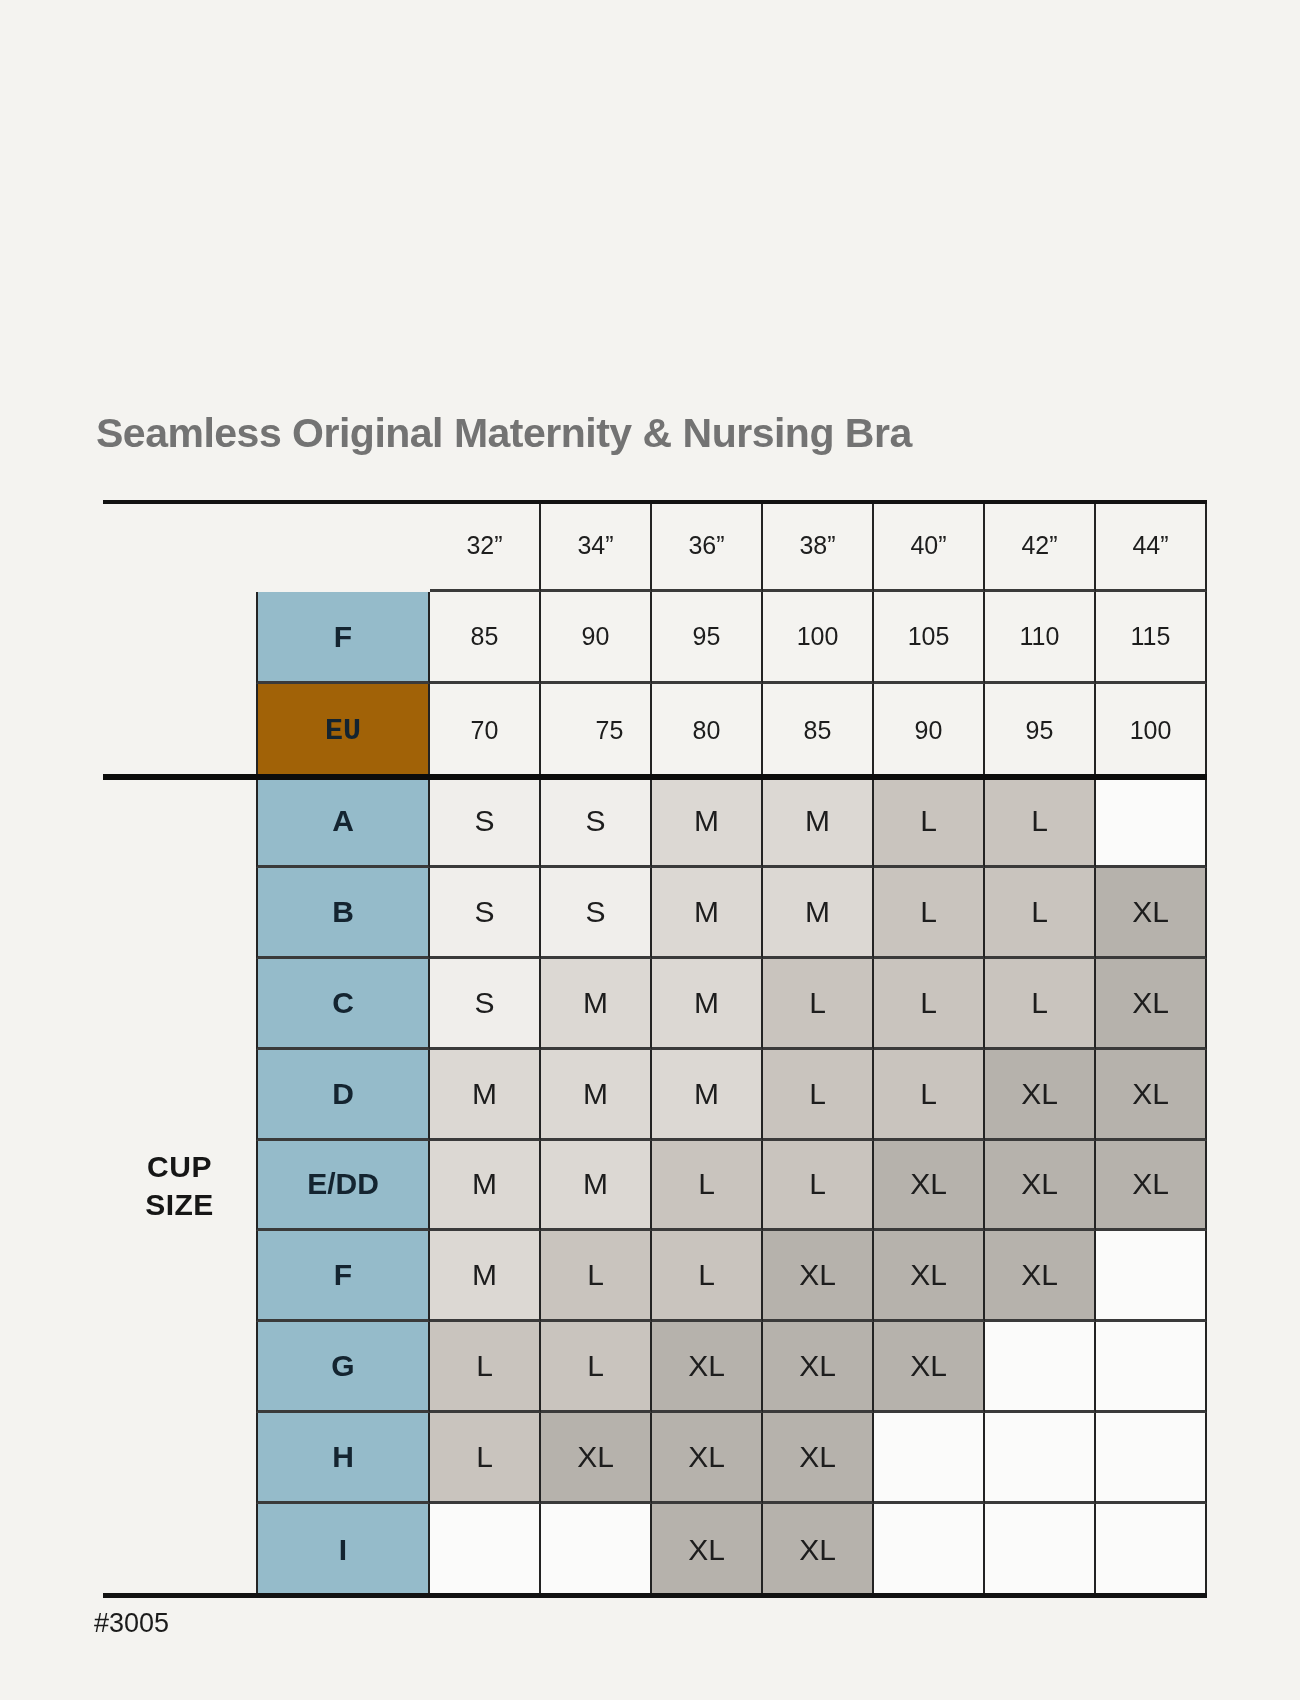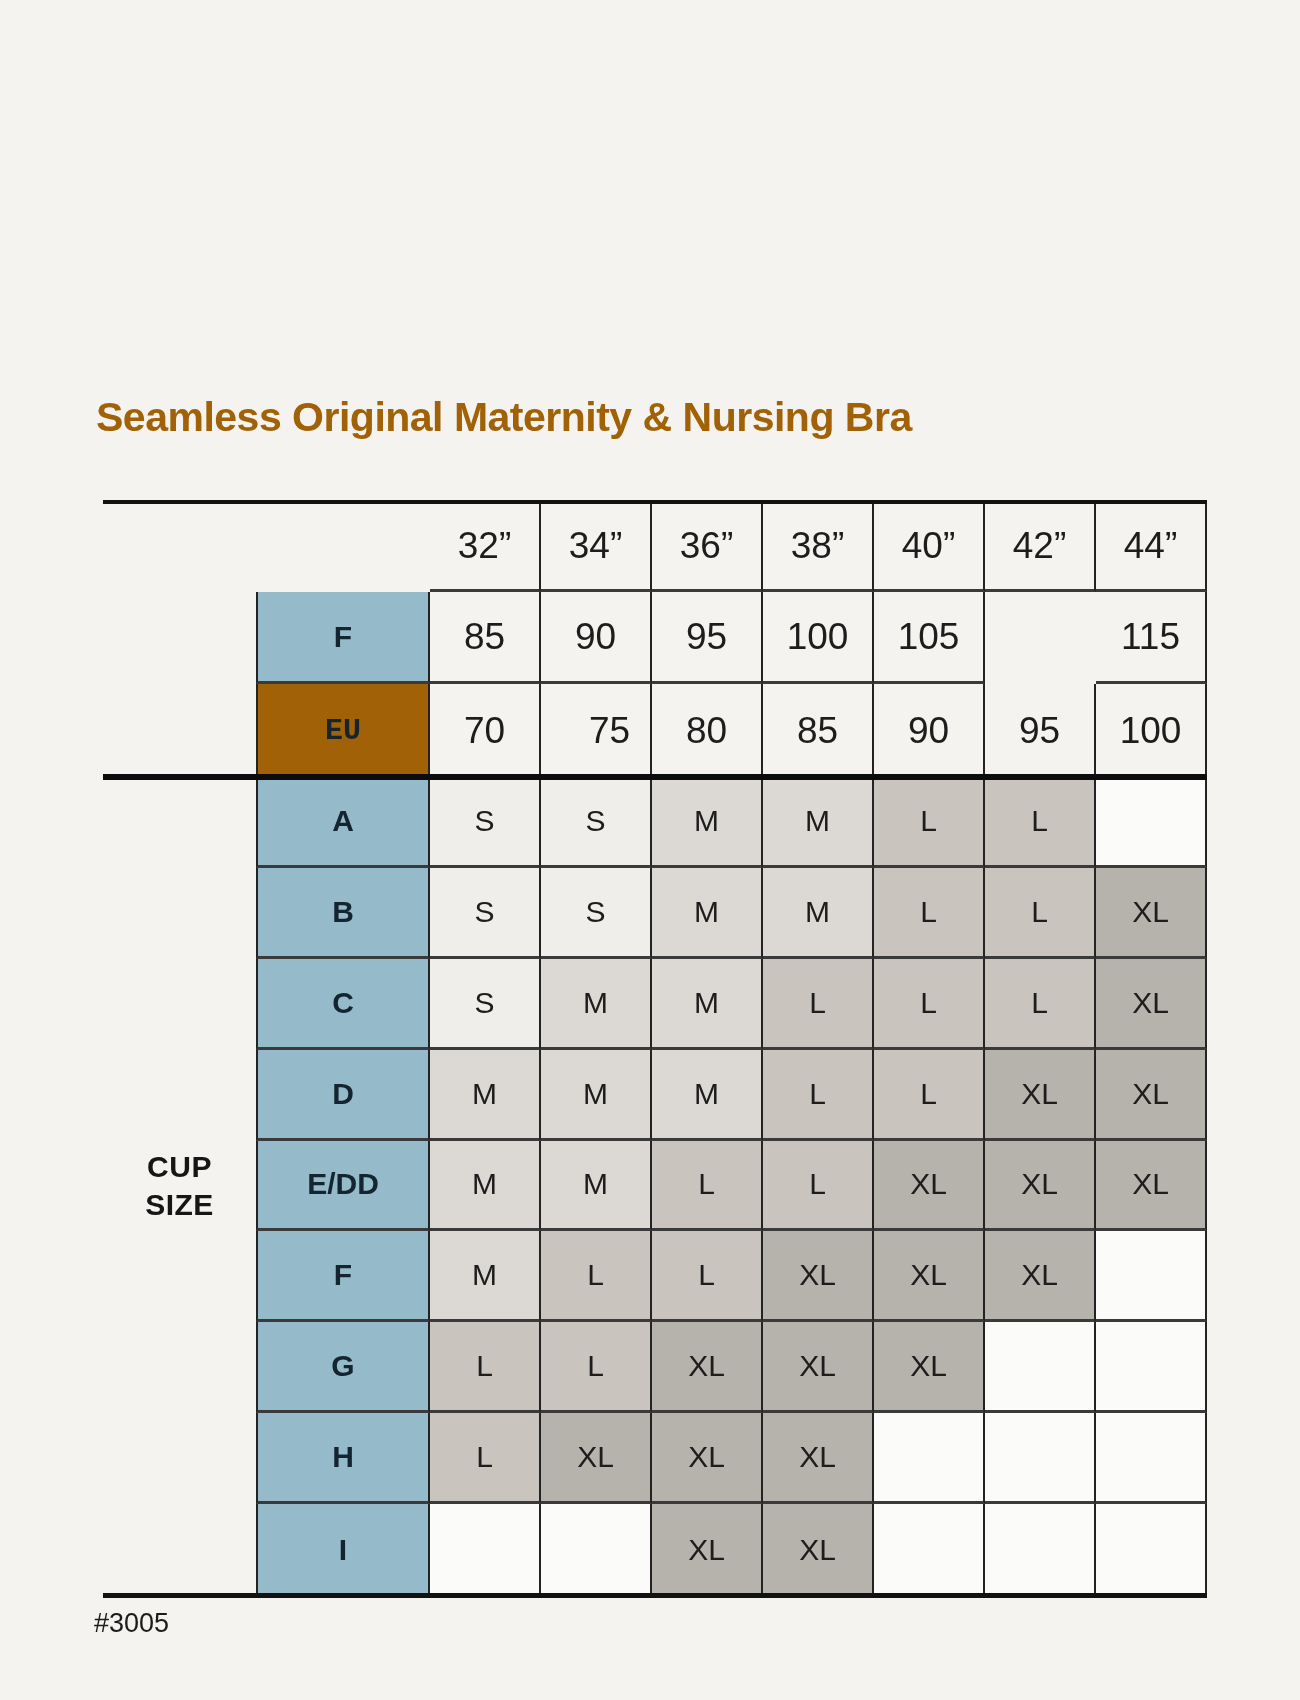--- a/index.html
+++ b/index.html
@@ -5,25 +5,25 @@
   html, body { margin: 0; padding: 0; }
   body {
     width: 1300px; height: 1700px;
     background: #f4f3f0;
     font-family: "Liberation Sans", sans-serif;
     position: relative;
     overflow: hidden;
   }
   .title {
     position: absolute;
-    left: 96px; top: 394px;
+    left: 96px; top: 410px;
     font-size: 41px;
     font-weight: 600;
     letter-spacing: -0.5px;
-    color: #a16207;
+    color: #737373;
     white-space: nowrap;
   }
   .size-table {
     position: absolute;
     left: 103px; top: 502px;
     width: 1104px; height: 1093px;
     display: grid;
     grid-template-columns: 153px 174px repeat(7, 111px);
     grid-template-rows: 90px 92px 93px repeat(9, 1fr);
   }
@@ -46,21 +46,21 @@
     line-height: 1.28;
     color: #161616;
     padding: 0 26px;
     letter-spacing: 0.5px;
   }
   .rowhead {
     border-left: 2px solid #232323;
     color: #142430;
     font-weight: 600;
   }
-  .band-val { font-size: 37px; background: transparent; }
+  .band-val { font-size: 25px; background: transparent; }
   .hline {
     position: absolute; left: 0; right: 0;
     background: #121212;
   }
   .hline.top { top: -2px; height: 4px; }
   .hline.mid { top: 272px; height: 6px; background: #0c0c0c; }
   .hline.bot { bottom: -3px; height: 5px; }
   .footnote {
     position: absolute;
     left: 94px; top: 1608px;
@@ -84,20 +84,21 @@
     <div class="cell band-val" style="grid-area: 1 / 6;">38”</div>
     <div class="cell band-val" style="grid-area: 1 / 7;">40”</div>
     <div class="cell band-val" style="grid-area: 1 / 8;">42”</div>
     <div class="cell band-val" style="grid-area: 1 / 9;">44”</div>
     <div class="cell rowhead" style="grid-area: 2 / 2; background: rgb(149, 187, 202);">F</div>
     <div class="cell band-val" style="grid-area: 2 / 3;">85</div>
     <div class="cell band-val" style="grid-area: 2 / 4;">90</div>
     <div class="cell band-val" style="grid-area: 2 / 5;">95</div>
     <div class="cell band-val" style="grid-area: 2 / 6;">100</div>
     <div class="cell band-val" style="grid-area: 2 / 7;">105</div>
+    <div class="cell band-val" style="grid-area: 2 / 8;">110</div>
     <div class="cell band-val" style="grid-area: 2 / 9;">115</div>
     <div class="cell rowhead no-bottom" style="grid-area: 3 / 2; background: #a16207; font-family: Liberation Mono, monospace;">EU</div>
     <div class="cell band-val no-bottom" style="grid-area: 3 / 3;">70</div>
     <div class="cell band-val no-bottom" style="grid-area: 3 / 4; margin-left: 28px;">75</div>
     <div class="cell band-val no-bottom" style="grid-area: 3 / 5;">80</div>
     <div class="cell band-val no-bottom" style="grid-area: 3 / 6;">85</div>
     <div class="cell band-val no-bottom" style="grid-area: 3 / 7;">90</div>
     <div class="cell band-val no-bottom" style="grid-area: 3 / 8;">95</div>
     <div class="cell band-val no-bottom" style="grid-area: 3 / 9;">100</div>
     <div class="cell section-label" style="grid-area: 4 / 1 / span 9;">CUP SIZE</div>

